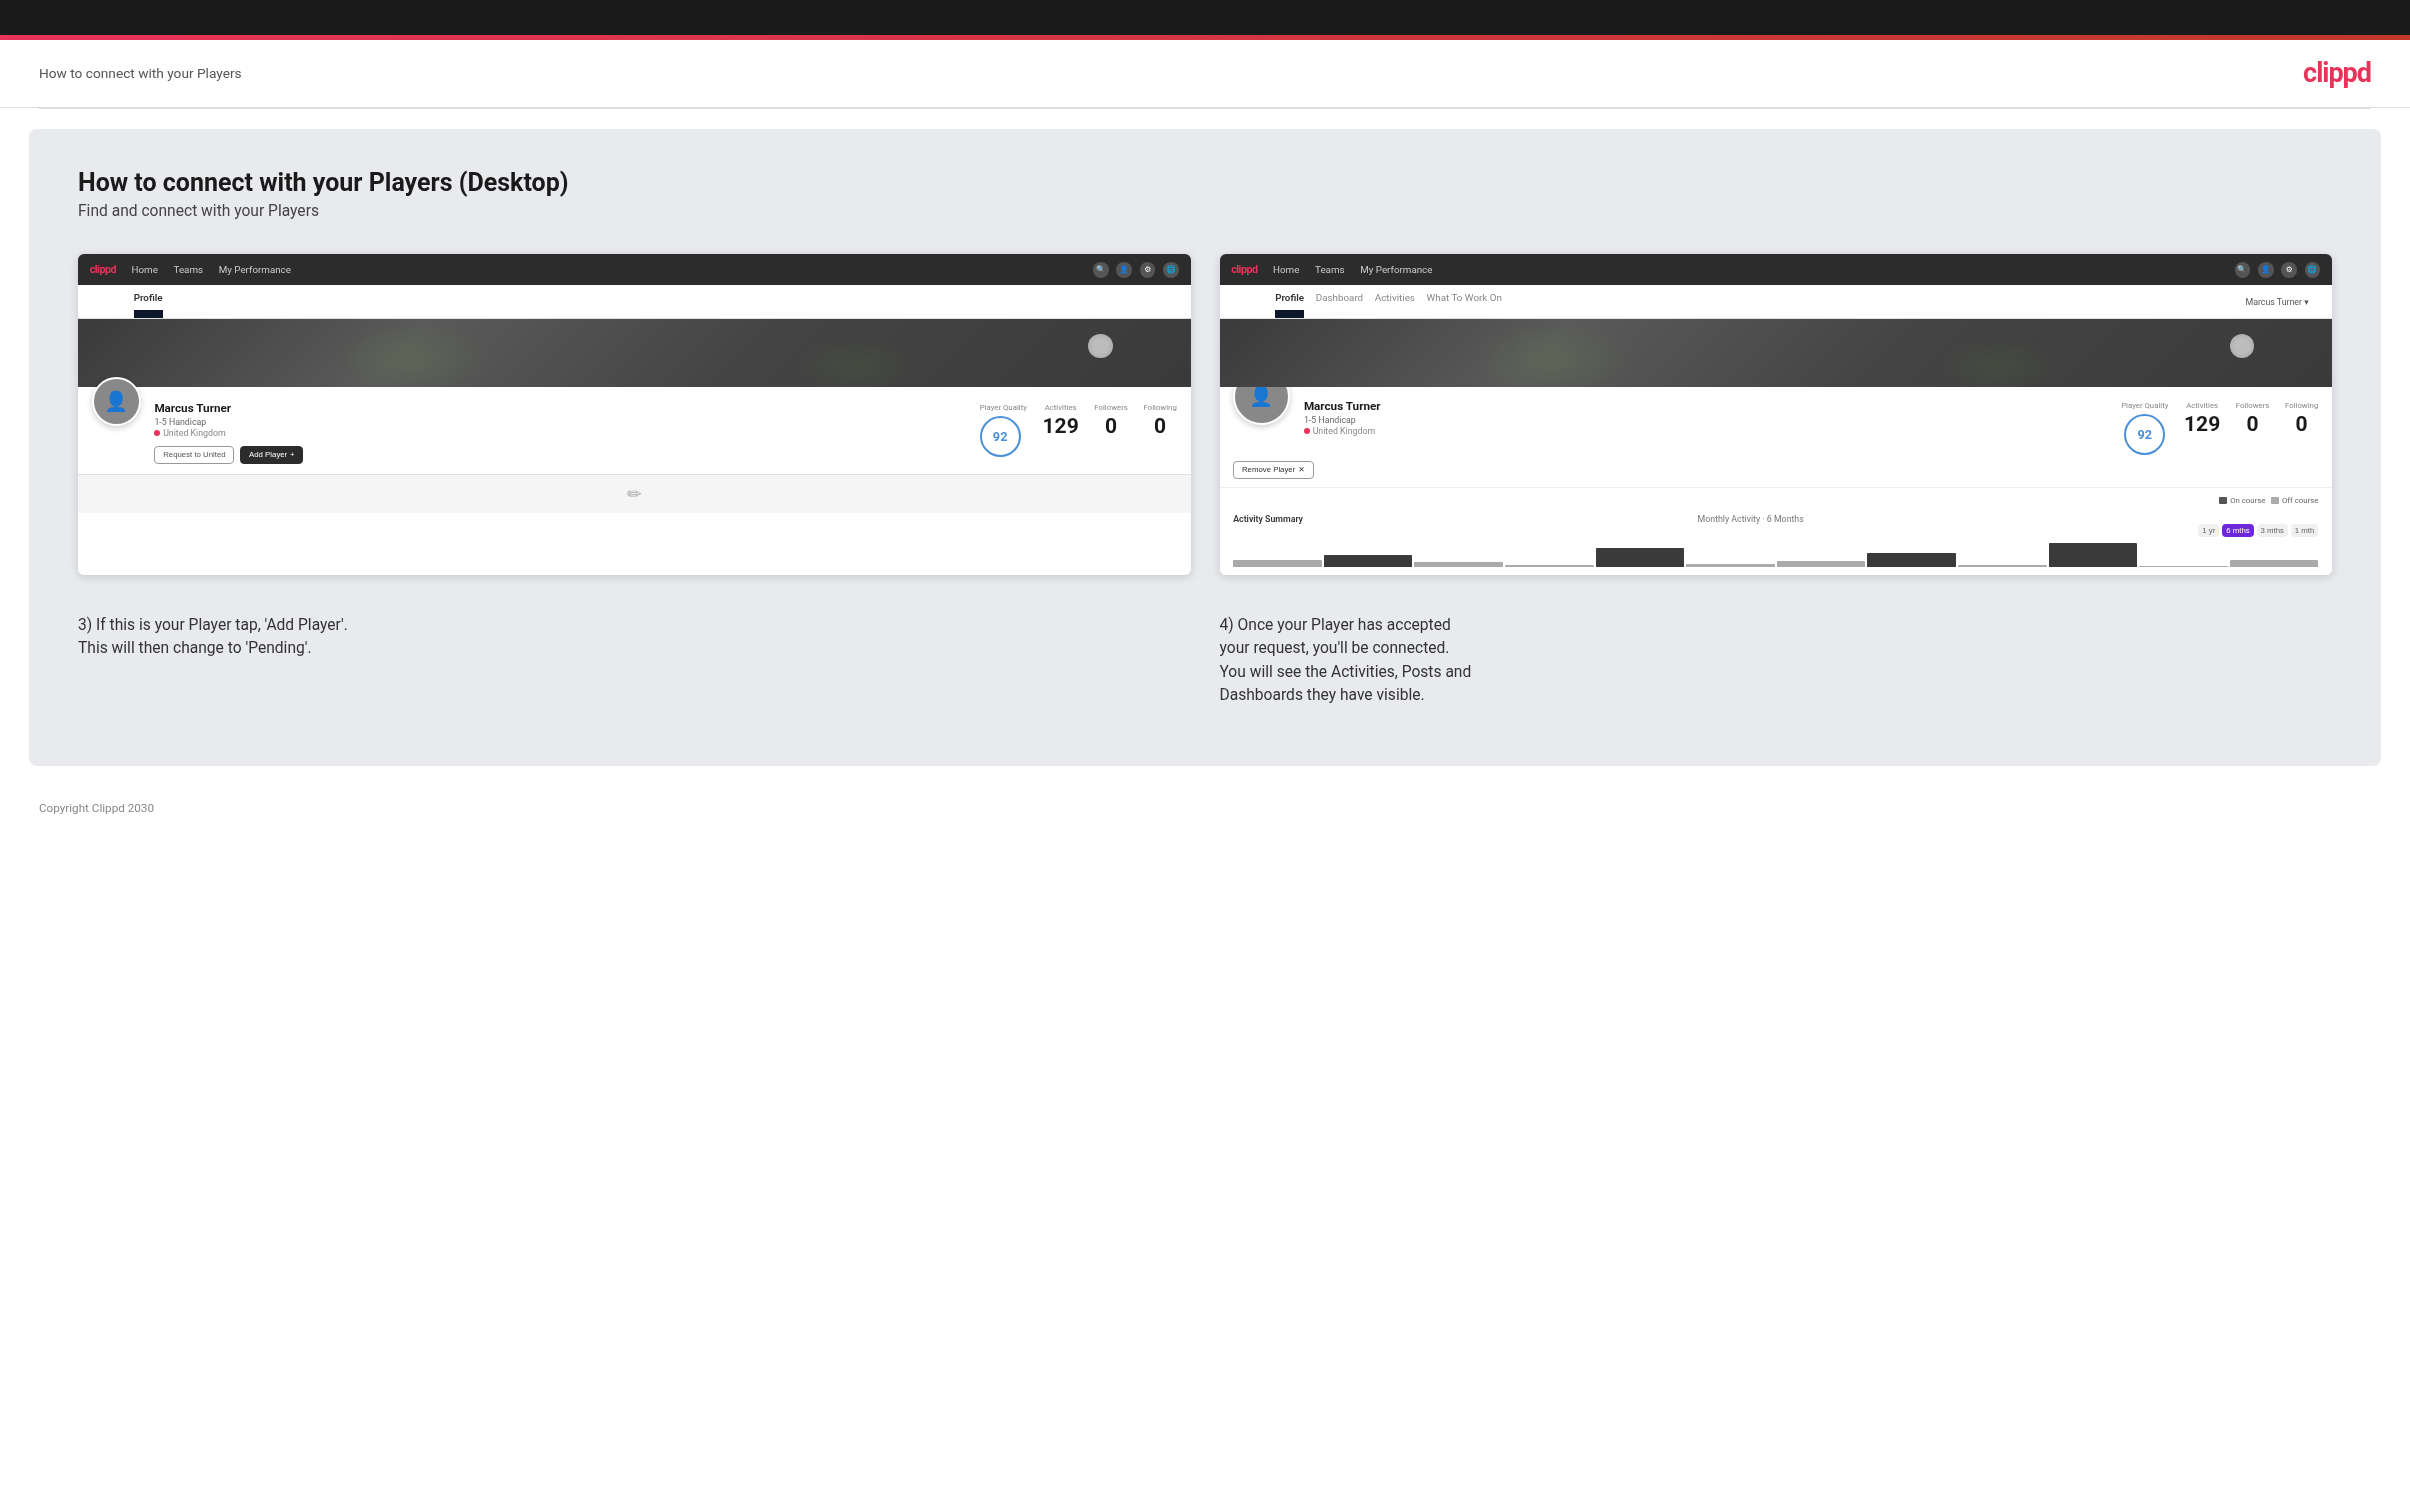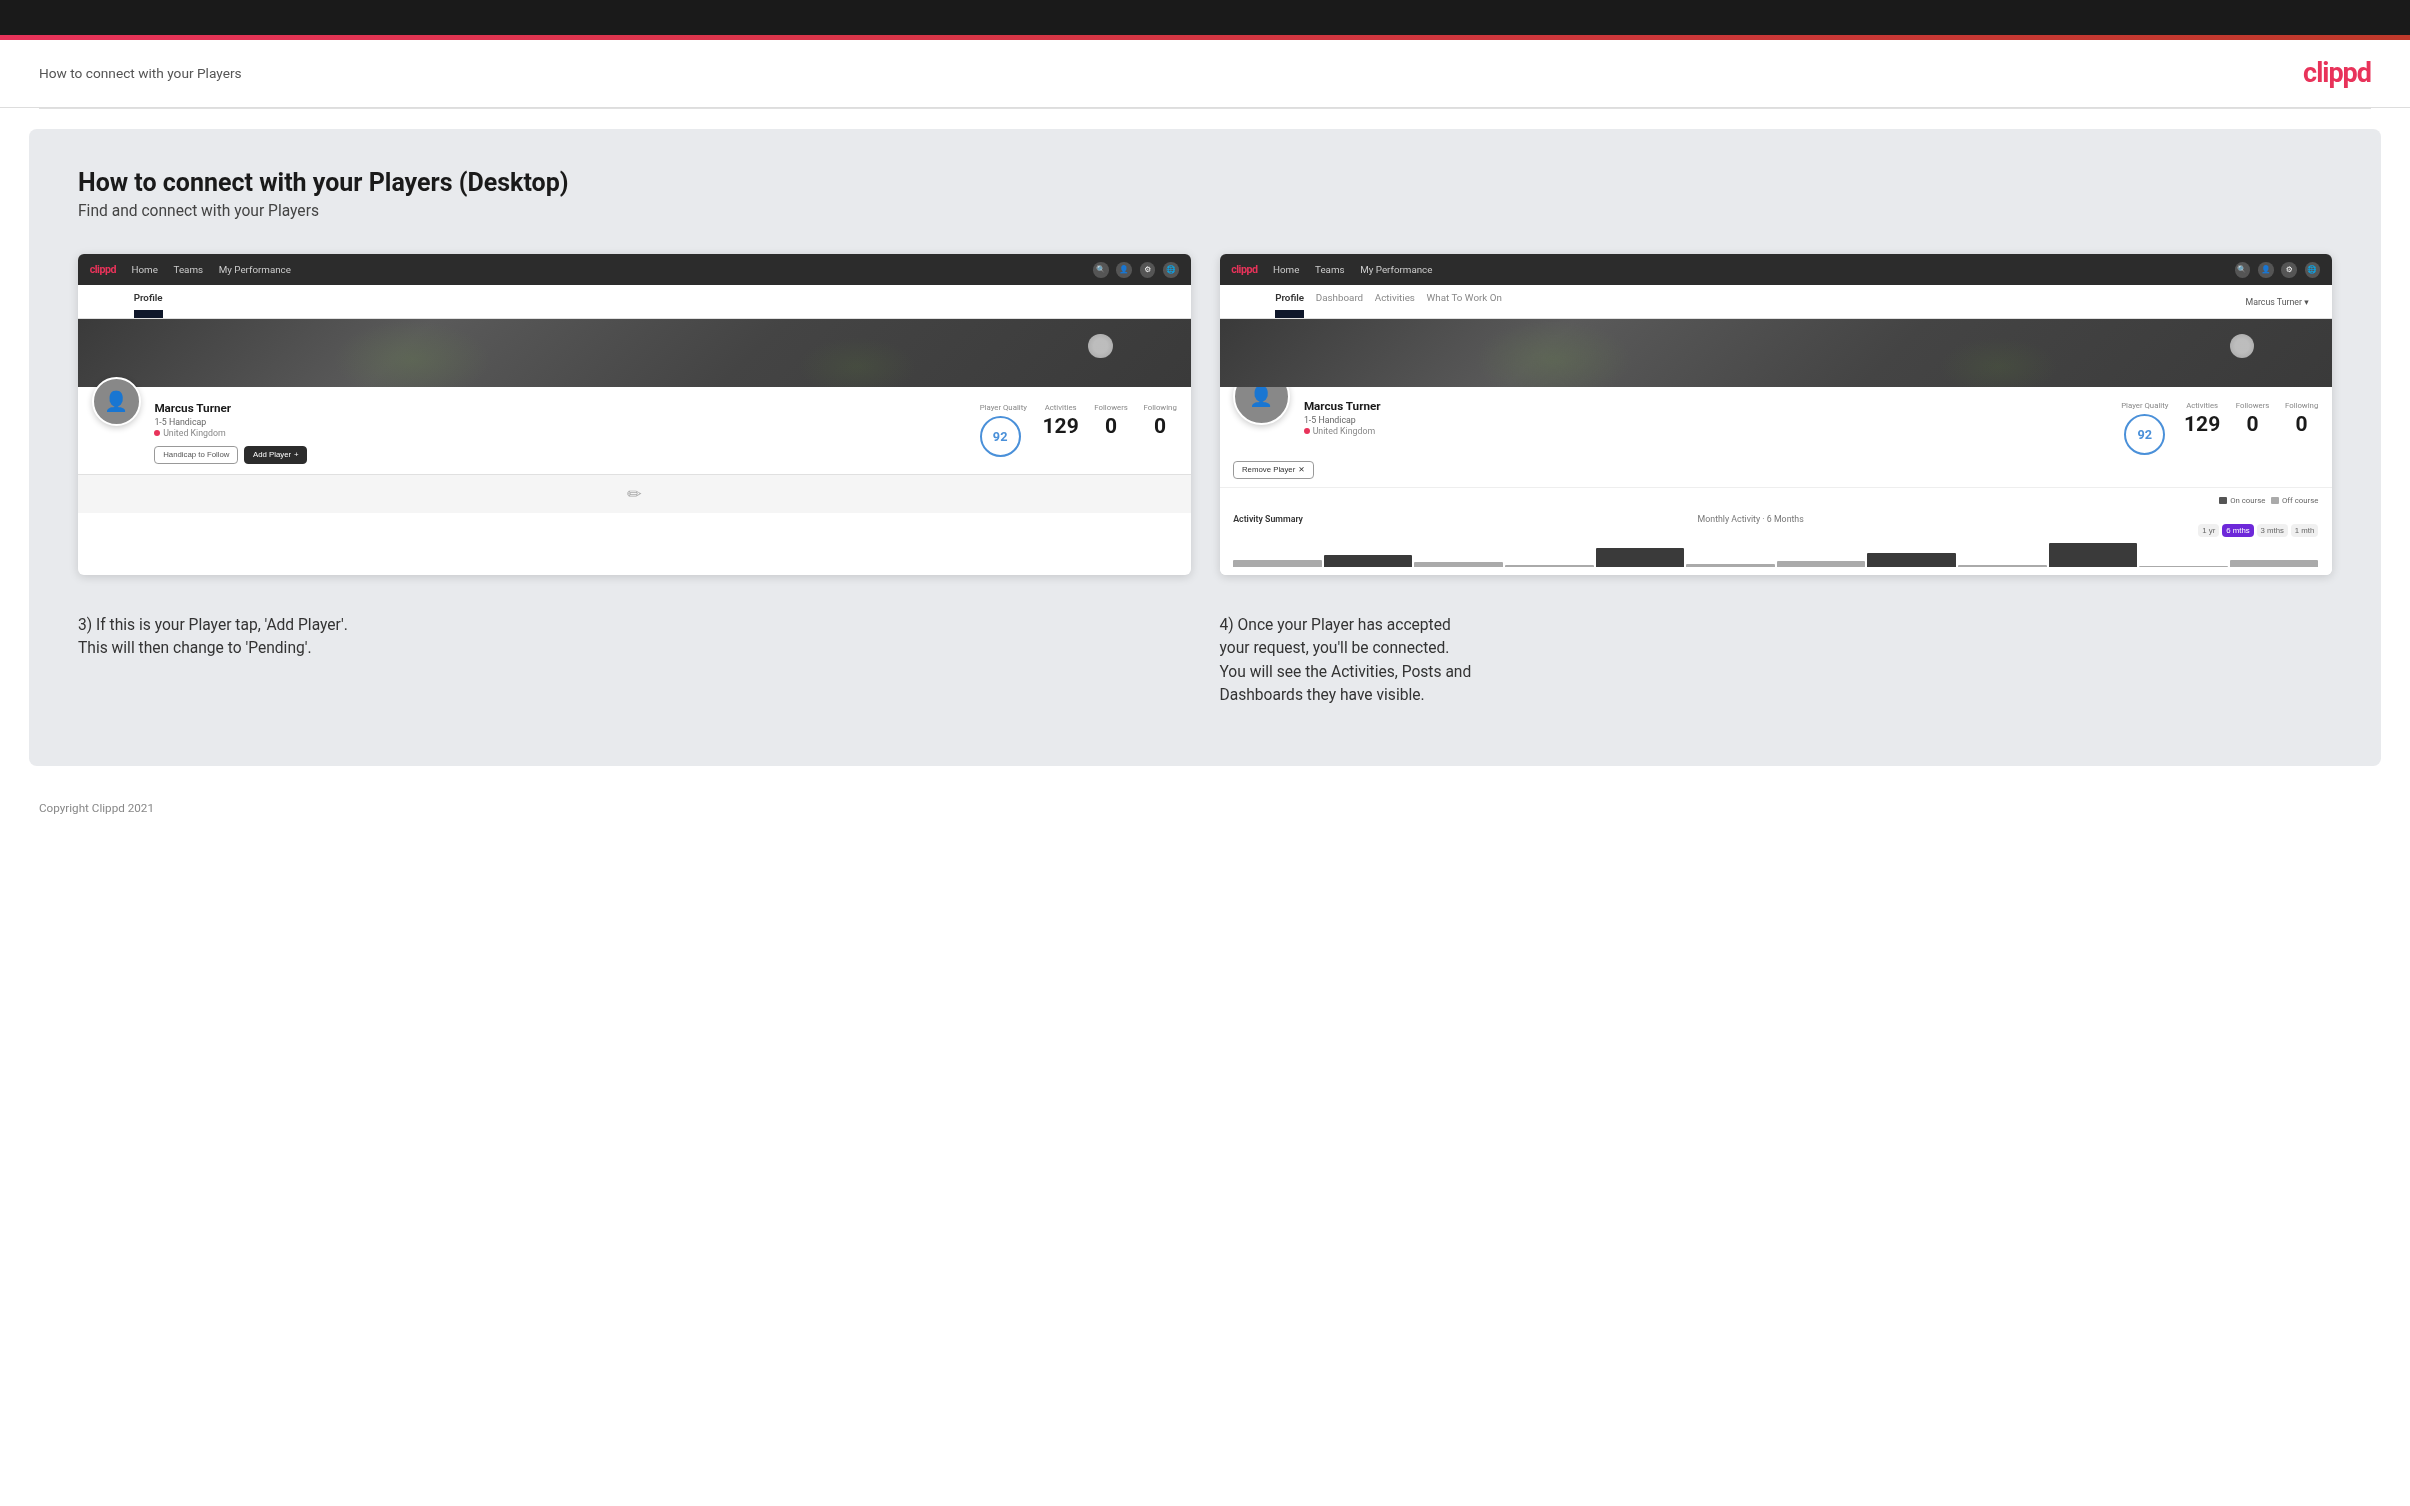--- a/index.html
+++ b/index.html
@@ -544,21 +544,21 @@
           <span class="avatar-icon">👤</span>
         </div>
         <div class="player-info">
           <div class="player-name">Marcus Turner</div>
           <div class="player-handicap">1-5 Handicap</div>
           <div class="player-location">
             <span class="location-dot"></span>
             <span>United Kingdom</span>
           </div>
           <div class="player-buttons">
-            <button class="btn-follow">Handicap to Follow</button>
+            <button class="btn-follow">Request to United</button>
             <button class="btn-add">
               <span>Add Player</span>
               <span>+</span>
             </button>
           </div>
         </div>
 
         <div style="display:flex; gap:15.6px; align-items:flex-start; margin-top:5.9px;">
           <div class="quality-wrapper">
             <div class="quality-label">Player Quality</div>
@@ -703,15 +703,15 @@
       <p class="description-text">3) If this is your Player tap, 'Add Player'.<br>This will then change to 'Pending'.</p>
     </div>
     <div class="description-block">
       <p class="description-text">4) Once your Player has accepted<br>your request, you'll be connected.<br>You will see the Activities, Posts and<br>Dashboards they have visible.</p>
     </div>
   </div>
 
 </div>
 
 <div class="footer">
-  <span>Copyright Clippd 2021</span>
+  <span>Copyright Clippd 2030</span>
 </div>
 
 
 </body></html>

